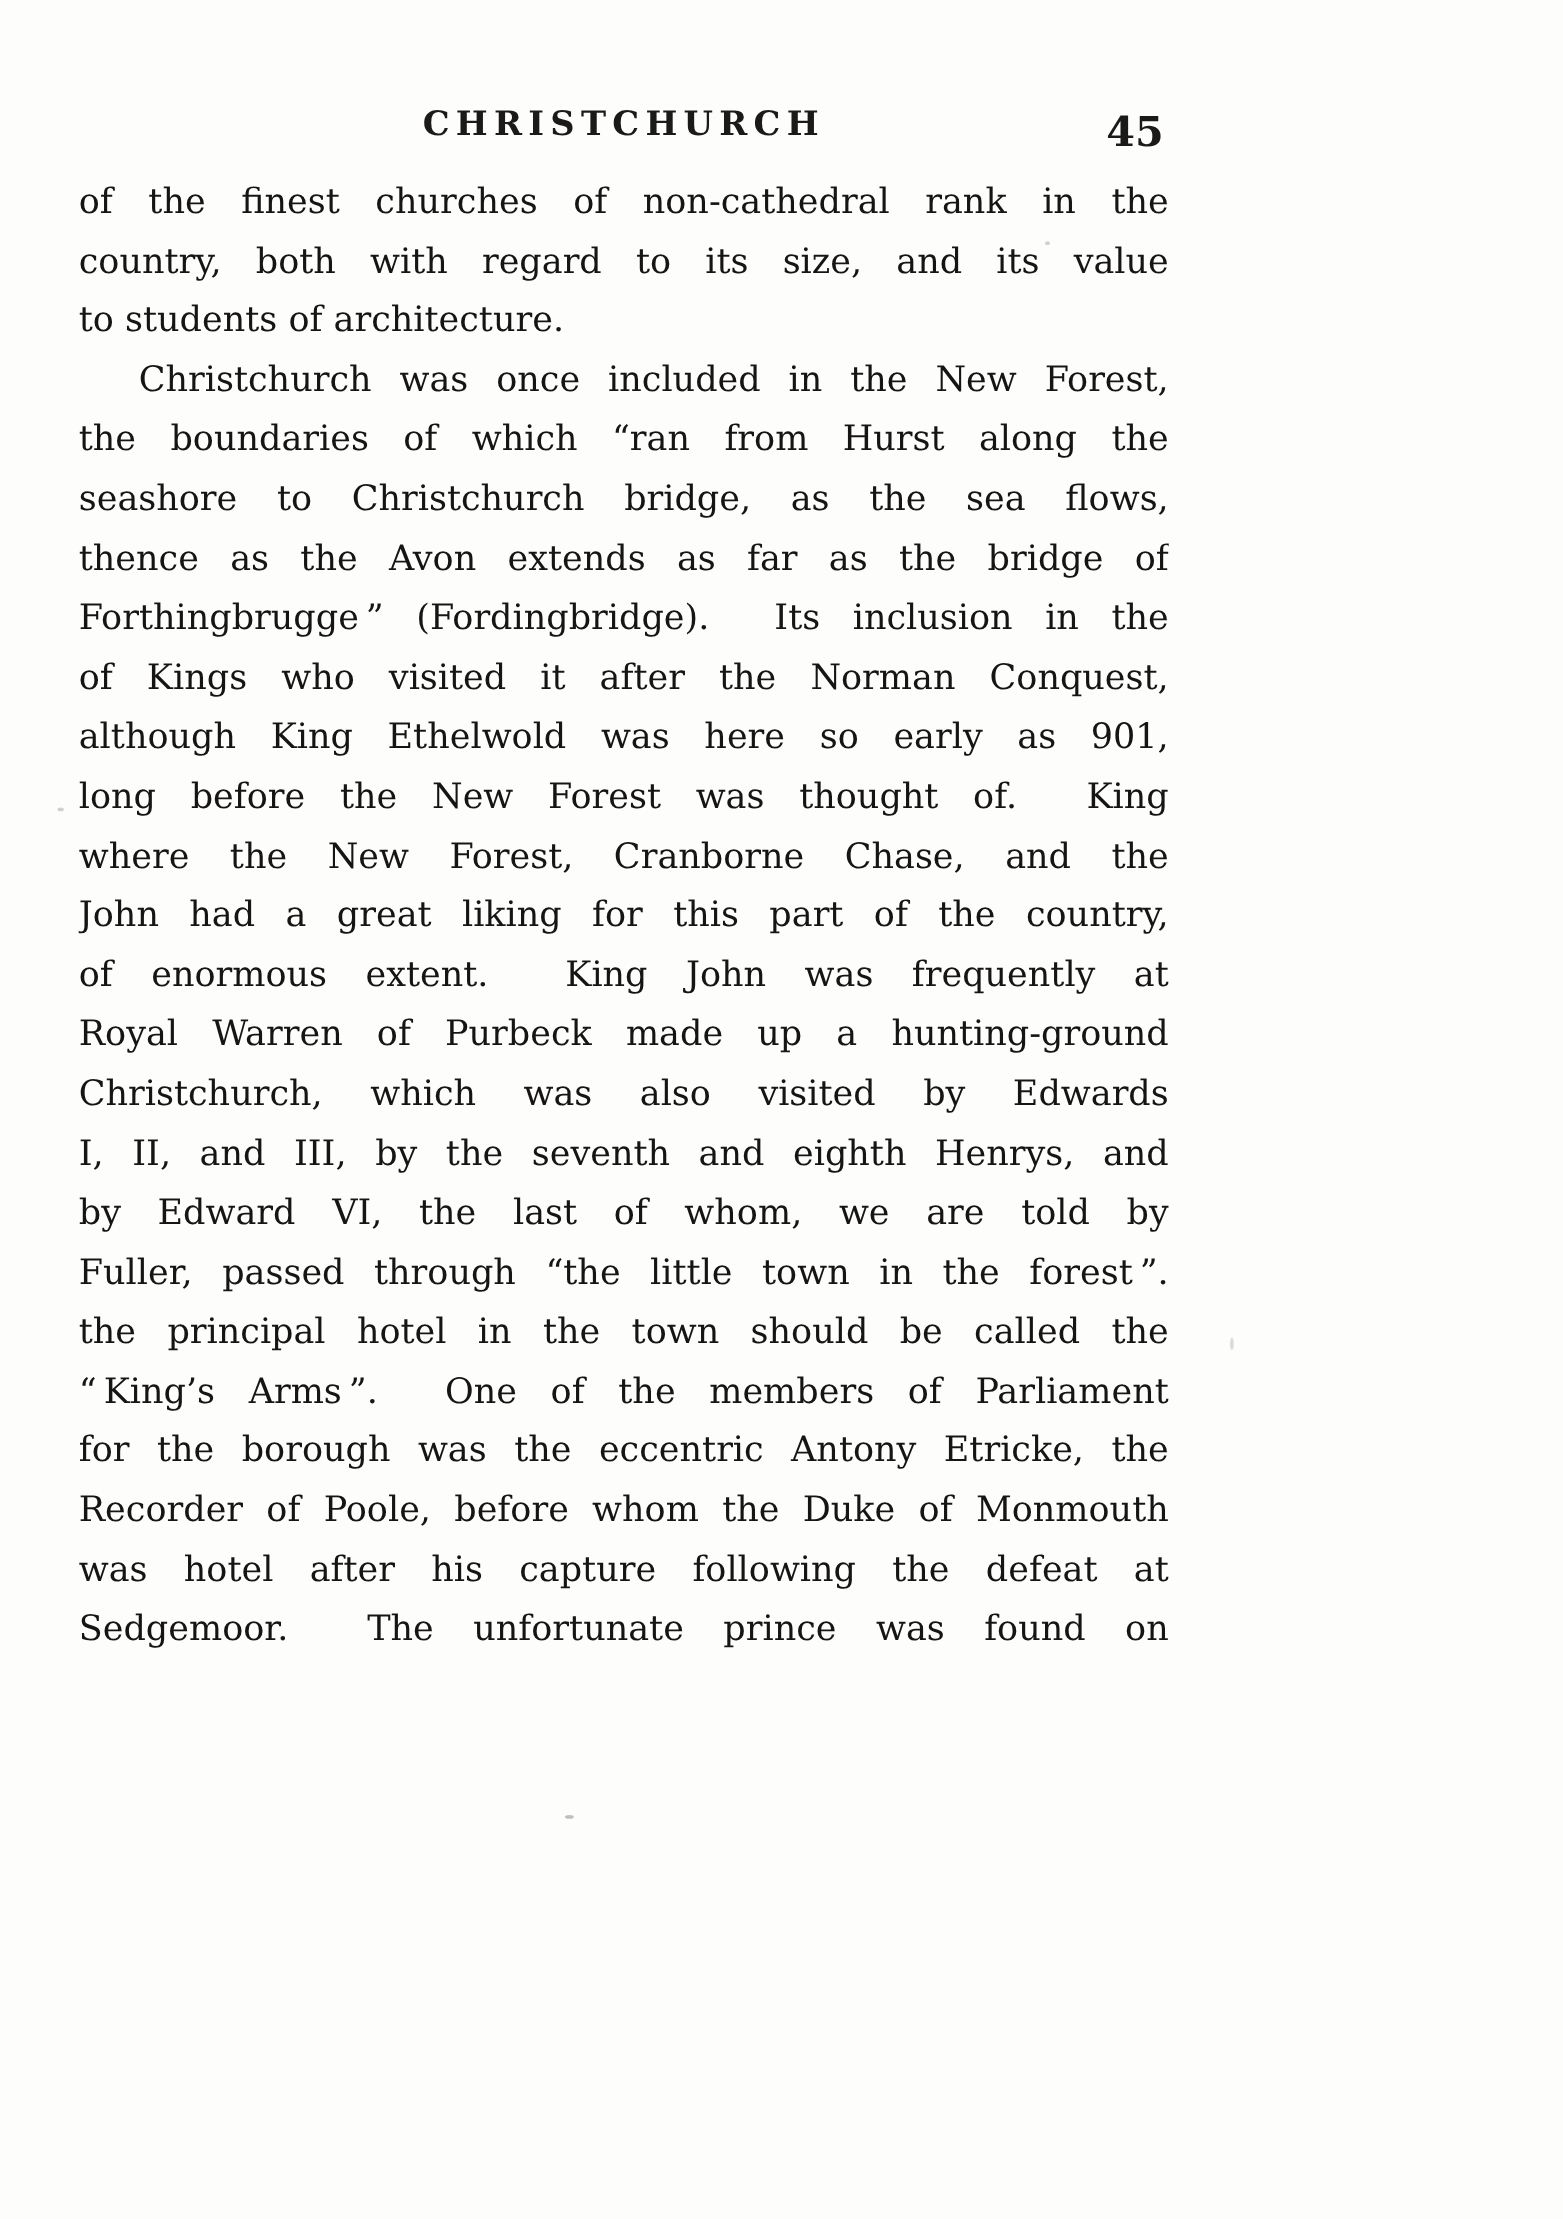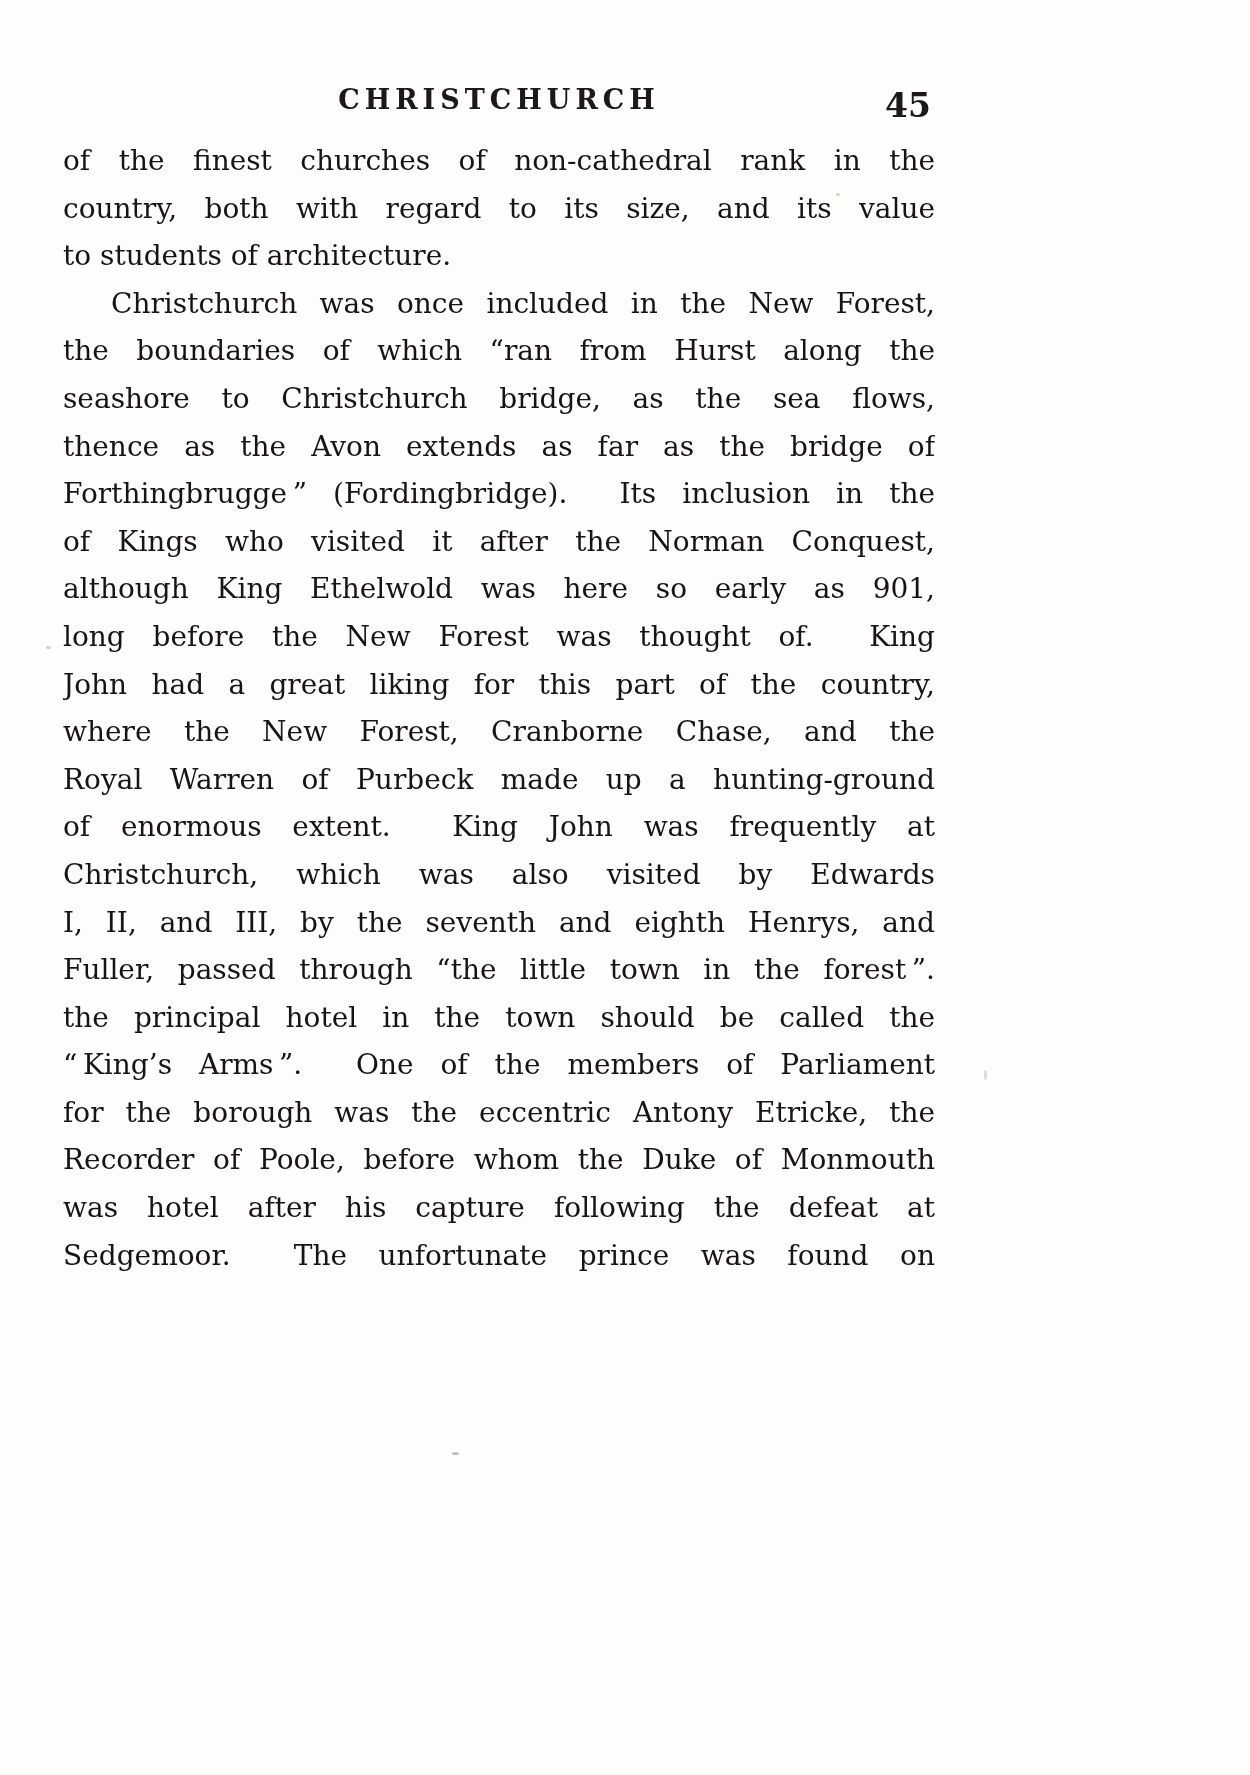--- a/index.html
+++ b/index.html
@@ -83,26 +83,27 @@
 
     <section class="para">
       <div class="line indent">Christchurch was once included in the New Forest,</div>
       <div class="line">the boundaries of which “ran from Hurst along the</div>
       <div class="line">seashore to Christchurch bridge, as the sea flows,</div>
       <div class="line">thence as the Avon extends as far as the bridge of</div>
       <div class="line">Forthingbrugge ” (Fordingbridge).&nbsp; Its inclusion in the</div>
       <div class="line">of Kings who visited it after the Norman Conquest,</div>
       <div class="line">although King Ethelwold was here so early as 901,</div>
       <div class="line">long before the New Forest was thought of.&nbsp; King</div>
+      <div class="line">where the New Forest, Cranborne Chase, and the</div>
       <div class="line">John had a great liking for this part of the country,</div>
-      <div class="line">where the New Forest, Cranborne Chase, and the</div>
+      <div class="line">of enormous extent.&nbsp; King John was frequently at</div>
       <div class="line">Royal Warren of Purbeck made up a hunting-ground</div>
-      <div class="line">of enormous extent.&nbsp; King John was frequently at</div>
       <div class="line">Christchurch, which was also visited by Edwards</div>
       <div class="line">I, II, and III, by the seventh and eighth Henrys, and</div>
+      <div class="line">by Edward VI, the last of whom, we are told by</div>
       <div class="line">Fuller, passed through “the little town in the forest ”.</div>
       <div class="line">the principal hotel in the town should be called the</div>
       <div class="line">“ King’s Arms ”.&nbsp; One of the members of Parliament</div>
       <div class="line">for the borough was the eccentric Antony Etricke, the</div>
       <div class="line">Recorder of Poole, before whom the Duke of Monmouth</div>
       <div class="line">was hotel after his capture following the defeat at</div>
       <div class="line">Sedgemoor.&nbsp; The unfortunate prince was found on</div>
     </section>
 
   </main>

